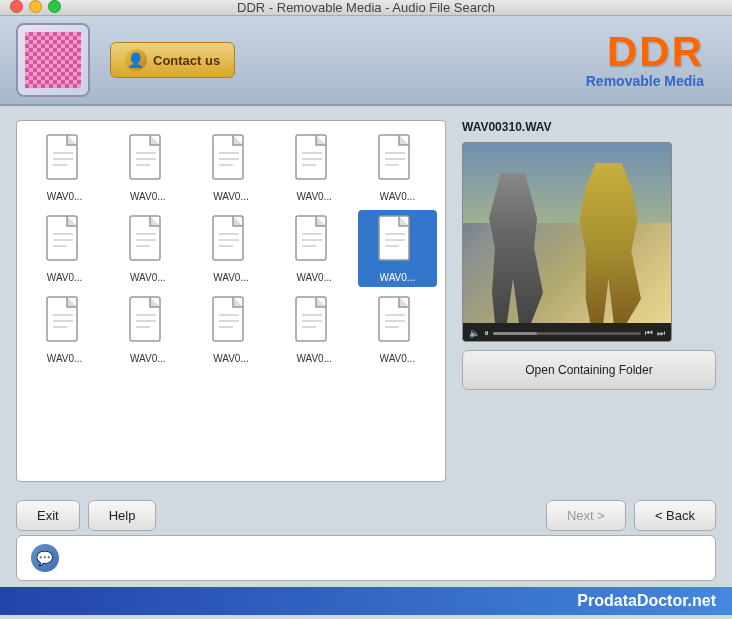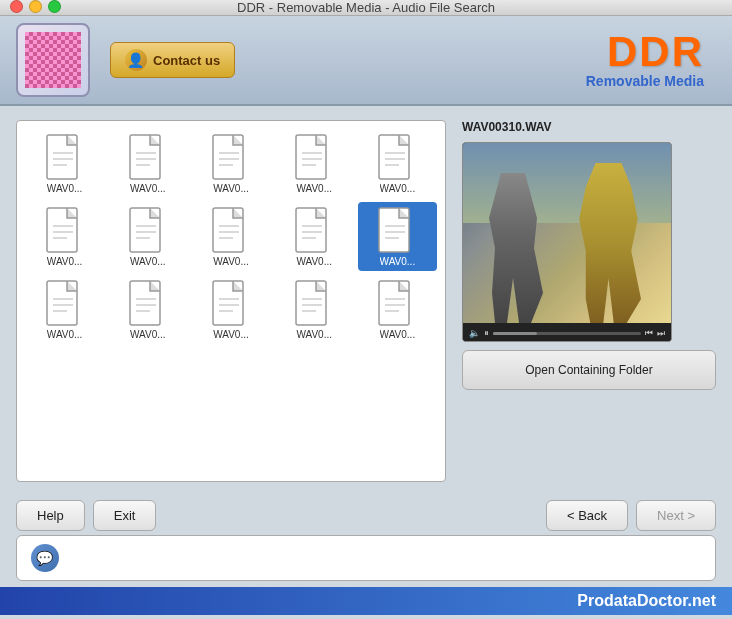--- a/index.html
+++ b/index.html
@@ -158,21 +158,21 @@
       position: relative;
     }
     .file-icon svg {
       width: 100%;
       height: 100%;
     }
     .file-label {
       font-size: 10px;
       color: #333;
       text-align: right;
-      margin-top: 2px;
+      margin-top: 10px;
       max-width: 60px;
       overflow: hidden;
       text-overflow: ellipsis;
       white-space: nowrap;
     }
 
     
     .preview-panel {
       width: 254px;
       display: flex;
@@ -524,25 +524,25 @@
         </div>
         <span class="ctrl-icon">⏮</span>
         <span class="ctrl-icon">⏭</span>
       </div>
     </div>
     <button class="open-folder-btn">Open Containing Folder</button>
   </div>
 </div>
 
 <div class="bottom-bar">
+  <button class="nav-btn">Exit</button>
   <button class="nav-btn">Help</button>
-  <button class="nav-btn">Exit</button>
   <div class="spacer"></div>
+  <button class="nav-btn disabled">Next &gt;</button>
   <button class="nav-btn">&lt; Back</button>
-  <button class="nav-btn disabled">Next &gt;</button>
 </div>
 
 <div class="status-bar">
   <div class="status-icon">💬</div>
 </div>
 
 <div class="footer-brand">
   <span>ProdataDoctor.net</span>
 </div>
 

